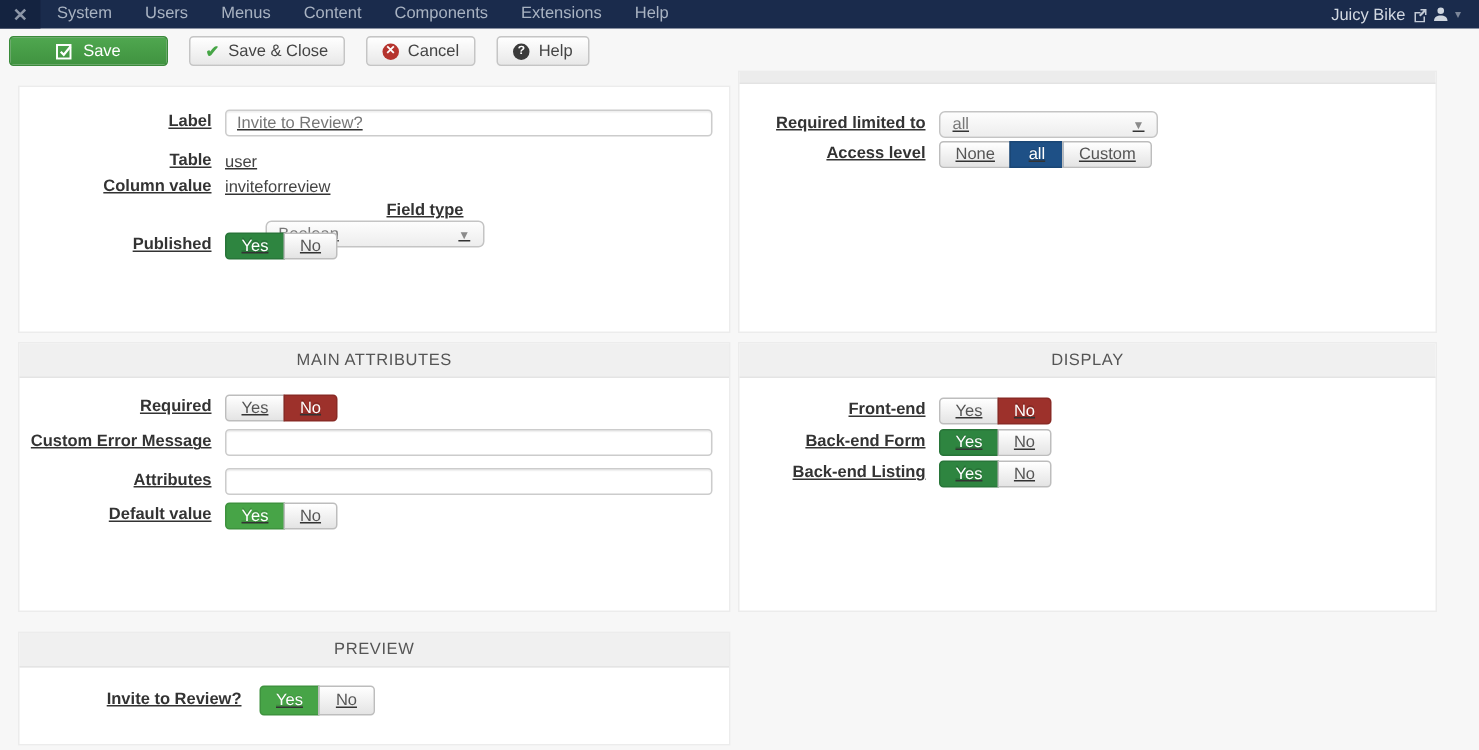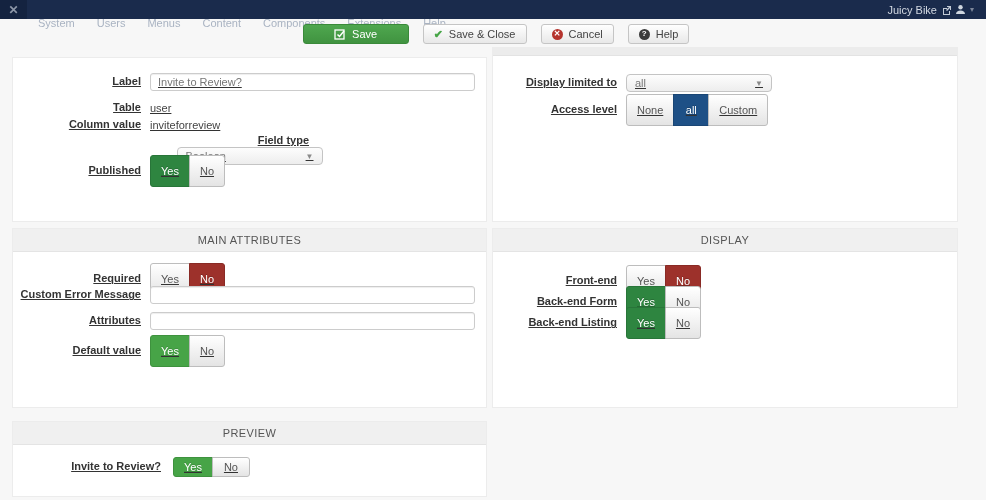--- a/index.html
+++ b/index.html
@@ -13,33 +13,33 @@
   .navbar {
     position:absolute; top:0; left:0; right:0; height:19px;
     background:#1a2b4c; display:flex; align-items:stretch;
   }
   .logo {
     width:27px; background:#142340; color:#8d97a8;
     display:flex; align-items:center; justify-content:center;
     font-size:12px; font-weight:bold;
   }
   .nav-item {
-    color:#a9b3c2; padding:14px 11px; line-height:19px; cursor:pointer; font-size:11px;
+    color:#a9b3c2; padding:0 11px; line-height:19px; cursor:pointer; font-size:11px;
   }
   .nav-right {
     margin-left:auto; display:flex; align-items:center; gap:3px;
     padding-right:12px; color:#d3d9e2;
   }
   .site-link { display:flex; align-items:center; gap:5px; cursor:pointer; }
   .user-menu { display:flex; align-items:center; gap:4px; cursor:pointer; }
   .caret { color:#7c8699; font-size:8px; line-height:1; }
   
   .toolbar {
     position:absolute; top:19px; left:0; right:0; height:29px;
-    display:flex; align-items:flex-start; gap:14px; padding:5px 0 0 6px;justify-content:center;
+    display:flex; align-items:flex-start; gap:14px; padding:5px 0 0 6px;
   }
   .btn {
     height:20px; display:inline-flex; align-items:center; justify-content:center;
     gap:6px; padding:0 10px; background:linear-gradient(#ffffff,#e8e8e8);
     border:1px solid #c5c5c5; border-radius:3px; font:inherit; color:#444;
     cursor:pointer; white-space:nowrap;
   }
   .btn-save {
     min-width:106px; background:linear-gradient(#4fa74f,#409340);
     border-color:#3a8a3a; color:#fff;
@@ -81,21 +81,21 @@
   }
   .jselect {
     width:146px; height:18px; border:1px solid #c4c4c4; border-radius:4px;
     background:linear-gradient(#fdfdfd,#ededed); display:flex; align-items:center;
     padding:0 8px; color:#777; cursor:pointer;
   }
   .jselect .sel-caret { margin-left:auto; color:#8a8a8a; font-size:8px; }
   
   .btngroup { display:inline-flex; }
   .tbtn {
-    min-width:36px; height:32px; border:1px solid #bdbdbd;
+    min-width:36px; height:18px; border:1px solid #bdbdbd;
     background:linear-gradient(#fff,#e4e4e4); color:#555; font:inherit;
     padding:0 10px; cursor:pointer;
   }
   .btngroup .tbtn:first-child { border-radius:3px 0 0 3px; }
   .btngroup .tbtn:last-child  { border-radius:0 3px 3px 0; margin-left:-1px; }
   .btngroup .tbtn + .tbtn { margin-left:-1px; }
   .tbtn.on-gdark  { background:#2e8540; border-color:#287539; color:#fff; text-shadow:0 -1px 0 rgba(0,0,0,.2); }
   .tbtn.on-glight { background:#47a447; border-color:#3e923e; color:#fff; text-shadow:0 -1px 0 rgba(0,0,0,.15); }
   .tbtn.on-red    { background:#9d312b; border-color:#892a25; color:#fff; text-shadow:0 -1px 0 rgba(0,0,0,.2); }
   .tbtn.on-blue   { background:#1e5086; border-color:#1a4675; color:#fff; text-shadow:0 -1px 0 rgba(0,0,0,.2); }
@@ -186,21 +186,21 @@
       <div class="btngroup">
         <button type="button" class="tbtn on-gdark">Yes</button>
         <button type="button" class="tbtn">No</button>
       </div>
     </div>
   </section>
 
   <section class="panel" id="p-general-right">
     <div class="panel-strip"></div>
     <div class="row" style="top:26px;">
-      <label class="flabel flabel-r">Display limited to</label>
+      <label class="flabel flabel-r">Required limited to</label>
       <div class="jselect">
         <span>all</span>
         <span class="sel-caret">▼</span>
       </div>
     </div>
     <div class="row" style="top:46px;">
       <label class="flabel flabel-r">Access level</label>
       <div class="btngroup">
         <button type="button" class="tbtn">None</button>
         <button type="button" class="tbtn on-blue">all</button>

